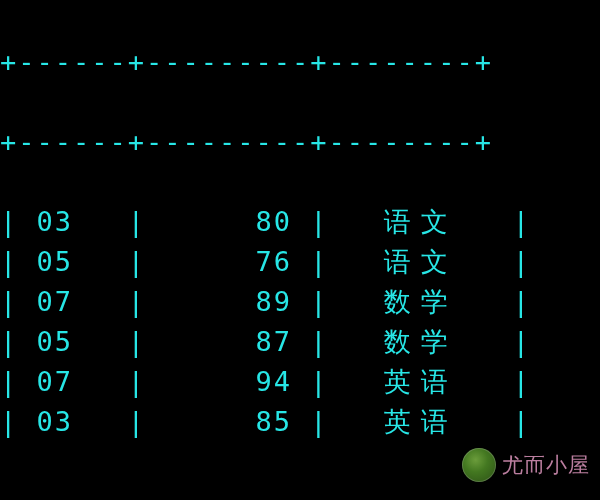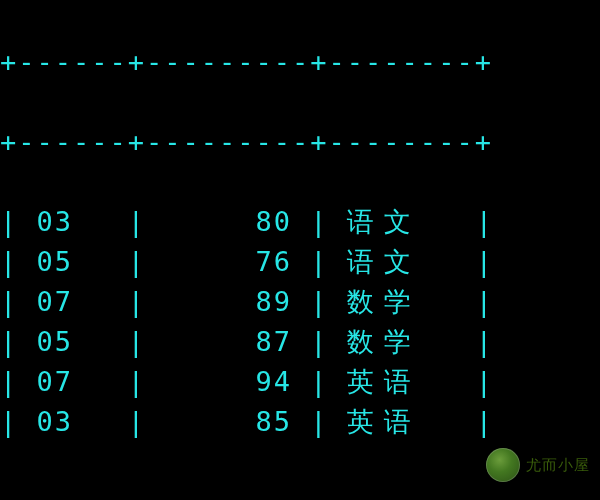--- a/index.html
+++ b/index.html
@@ -14,41 +14,42 @@
     font-family: "Menlo", "Consolas", "DejaVu Sans Mono", monospace;
     font-size: 27px;
     line-height: 1.48;
     color: #27e6e6;
     letter-spacing: 2px;
     padding: 2px 0 0 0;
     white-space: pre;
   }
   .cjk {
     letter-spacing: 10px;
+    margin-left: 37px;
   }
   .watermark {
     position: absolute;
     right: 10px;
     bottom: 18px;
     display: flex;
     align-items: center;
     gap: 6px;
     opacity: 0.75;
   }
   .watermark .avatar {
     width: 34px;
     height: 34px;
     border-radius: 50%;
     background: radial-gradient(circle at 40% 35%, #8fd14f 0%, #5aa02c 40%, #3a6b1d 100%);
     box-shadow: 0 0 0 1px rgba(255,255,255,0.25) inset;
   }
   .watermark .name {
-    color: #4d7c0f;
+    color: #f9a8d4;
     font-family: Liberation Sans, sans-serif;
-    font-size: 15px;
+    font-size: 21px;
     letter-spacing: 1px;
   }
   .row-line { display: block; }
 </style>
 </head>
 <body>
 
 <div class="terminal">
 <span class="row-line">+------+---------+--------+</span>
 <span class="row-line">+------+---------+--------+</span>

